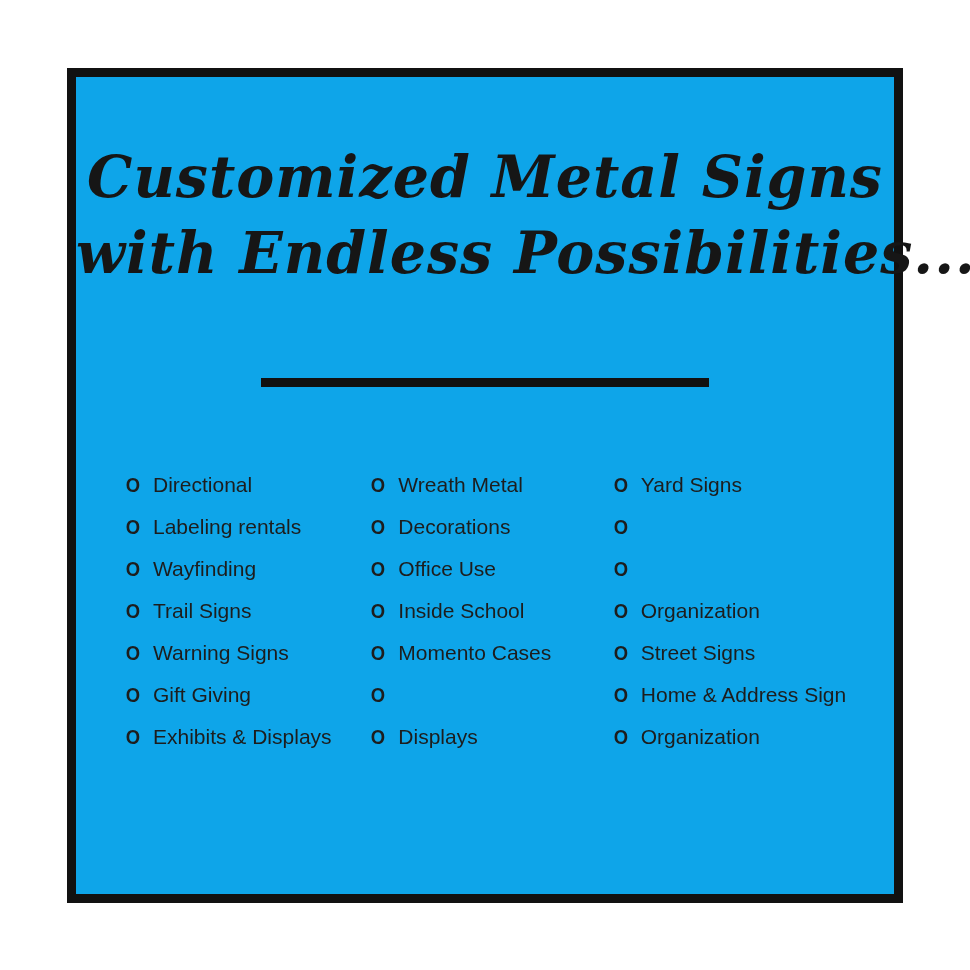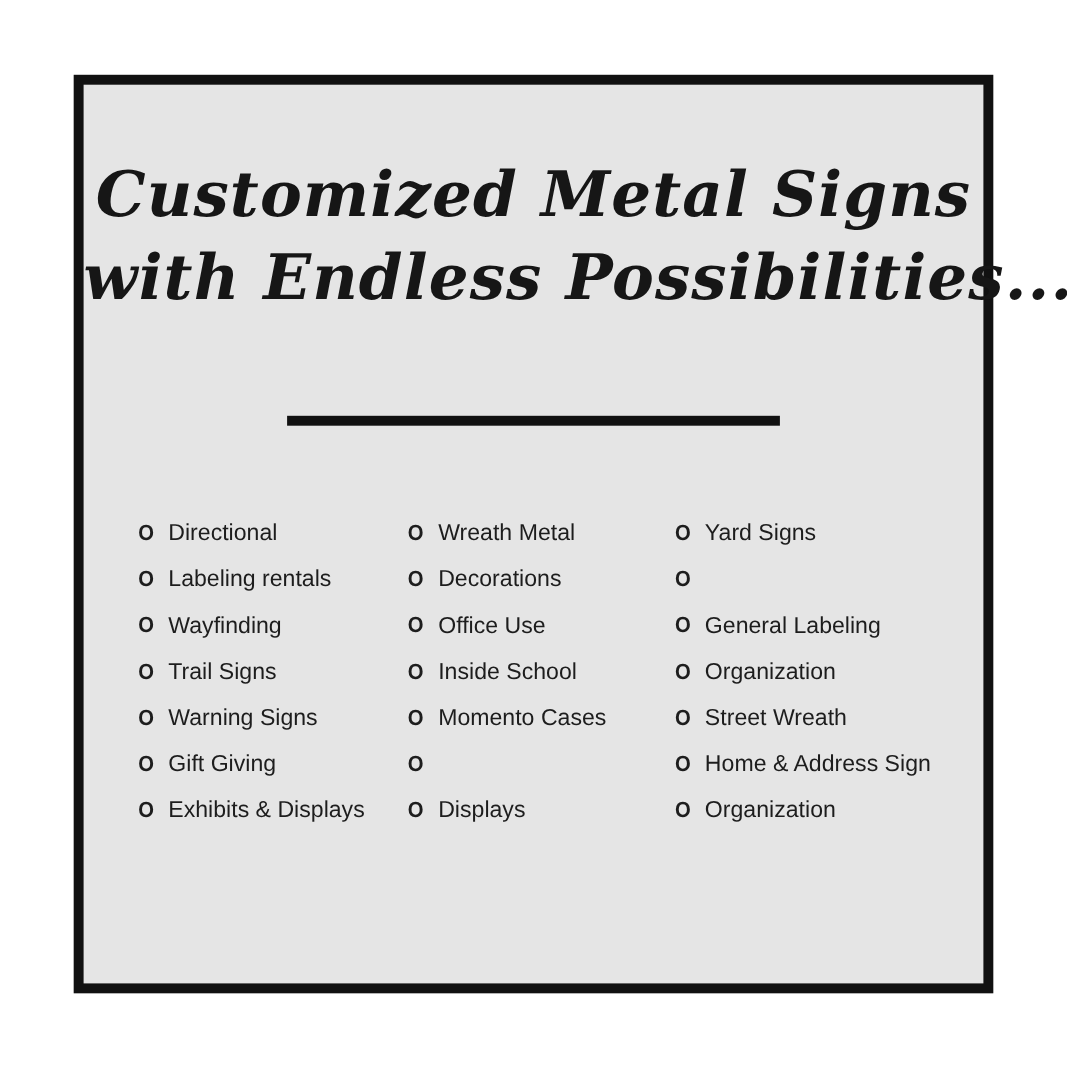--- a/index.html
+++ b/index.html
@@ -18,21 +18,21 @@
     overflow: hidden;
   }
   .frame {
     position: absolute;
     left: 67px;
     top: 68px;
     width: 836px;
     height: 835px;
     border: 9px solid #111111;
     box-sizing: border-box;
-    background: #e5e5e5;
+    background: #0ea5e9;
   }
   .heading {
     position: absolute;
     top: 62px;
     left: 0;
     width: 100%;
     text-align: center;
     font-family: "DejaVu Serif", serif;
     font-style: italic;
     font-weight: bold;
@@ -162,29 +162,28 @@
         <div class="column c2">
           <div class="list-item">
             <span class="bullet">O</span>
             <span>Yard Signs</span>
           </div>
           <div class="list-item">
             <span class="bullet">O</span>
           </div>
           <div class="list-item">
             <span class="bullet">O</span>
-            <span>General Labeling</span>
           </div>
           <div class="list-item">
             <span class="bullet">O</span>
             <span>Organization</span>
           </div>
           <div class="list-item">
             <span class="bullet">O</span>
-            <span>Street Wreath</span>
+            <span>Street Signs</span>
           </div>
           <div class="list-item">
             <span class="bullet">O</span>
             <span>Home &amp; Address Sign</span>
           </div>
           <div class="list-item">
             <span class="bullet">O</span>
             <span>Organization</span>
           </div>
         </div>

